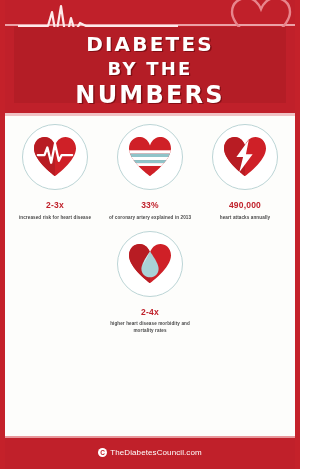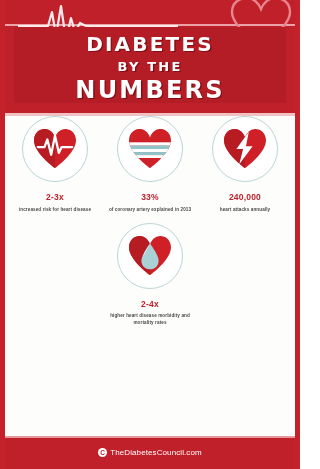--- a/index.html
+++ b/index.html
@@ -23,30 +23,30 @@
     position:absolute;left:14px;top:27px;width:272px;height:76px;
     background:#b41d26;
   }
   .title-band .ln{
     text-align:center;color:#fff;font-weight:bold;
     font-family:"DejaVu Sans", sans-serif;
     letter-spacing:2.2px;line-height:1;
     text-shadow:1.4px 1.4px 0 rgba(120,12,18,.85);
   }
   .ln1{font-size:20px;padding-top:7px;}
-  .ln2{font-size:13px;padding-top:6px;}
+  .ln2{font-size:18px;padding-top:6px;}
   .ln3{font-size:24px;padding-top:5px;}
   .hdr-rule{position:absolute;left:0;top:24px;width:300px;height:2px;background:#f2b9bc;opacity:.85;}
   .hdr-base{position:absolute;left:0;bottom:0;width:300px;height:3px;background:#f0c2c4;}
 
   
   .body{position:absolute;left:0;top:116px;width:300px;height:320px;background:#fdfdfb;}
 
   .row{display:flex;justify-content:center;}
-  .row1{}
+  .row1{padding-top:8px;}
   .row2{padding-top:10px;}
 
   .cell{width:95px;display:flex;flex-direction:column;align-items:center;}
 
   .disc{
     width:66px;height:66px;border-radius:50%;
     border:1.6px solid #bcd5d6;background:#ffffff;
     display:flex;align-items:center;justify-content:center;
     box-sizing:border-box;
   }
@@ -146,21 +146,21 @@
       </div>
 
       <div class="cell">
         <div class="disc">
           <svg viewBox="0 0 48 44" width="46" height="42">
             <path d="M24 42 C 24 42, 2 26, 2 13 C 2 5, 8 1, 13 1 C 19 1, 23 6, 24 10 C 25 6, 29 1, 35 1 C 40 1, 46 5, 46 13 C 46 26, 24 42, 24 42 Z" fill="#cf2027"></path>
             <path d="M24 42 C 24 42, 2 26, 2 13 C 2 5, 8 1, 13 1 C 19 1, 23 6, 24 10 L 24 42 Z" fill="#b81c23"></path>
             <polygon points="28,4 15,22 22,22 18,38 32,19 25,19" fill="#ffffff"></polygon>
           </svg>
         </div>
-        <div class="stat">240,000</div>
+        <div class="stat">490,000</div>
         <div class="caption">heart attacks annually</div>
       </div>
 
     </div>
 
     <div class="row row2">
 
       <div class="cell">
         <div class="disc">
           <svg viewBox="0 0 48 44" width="46" height="42">

